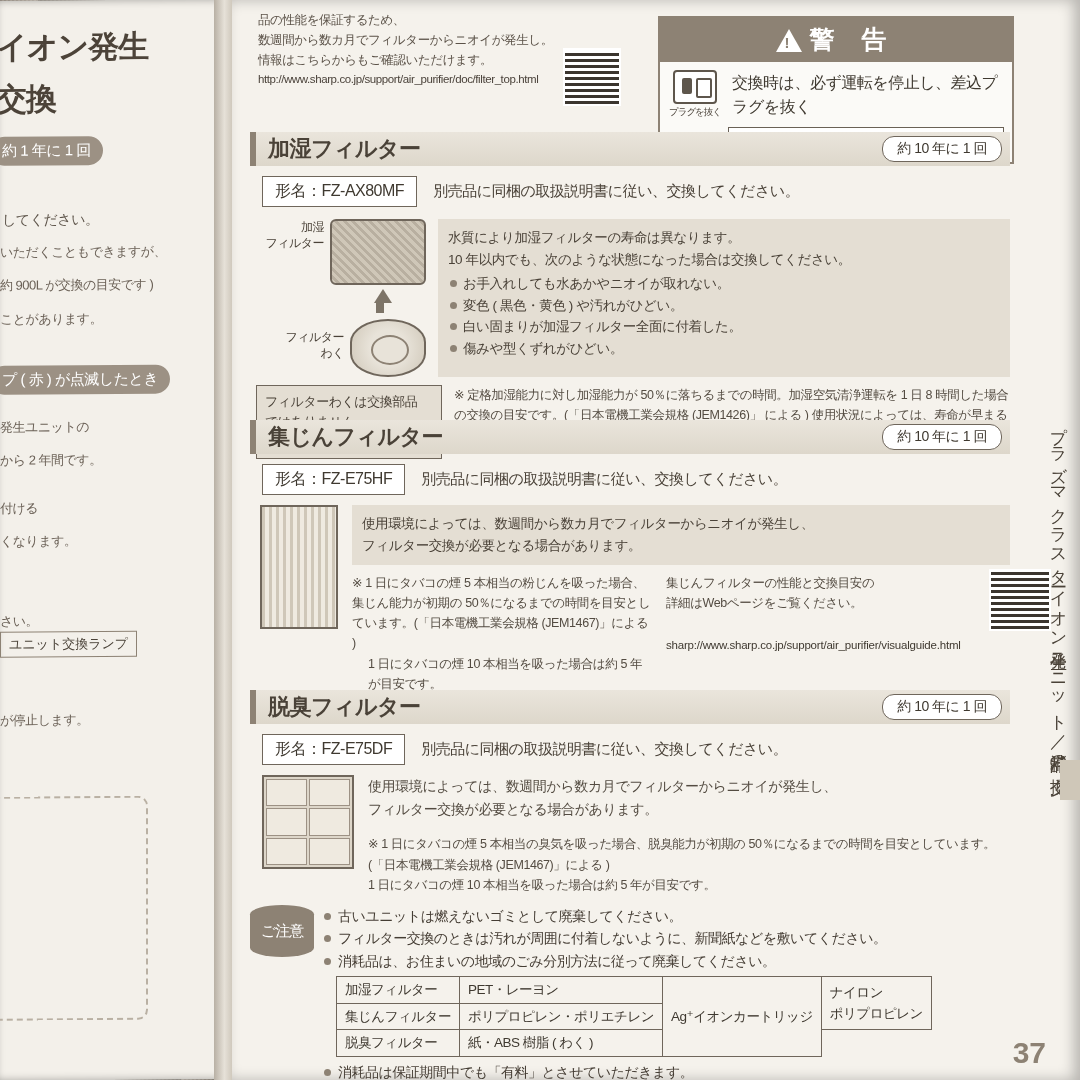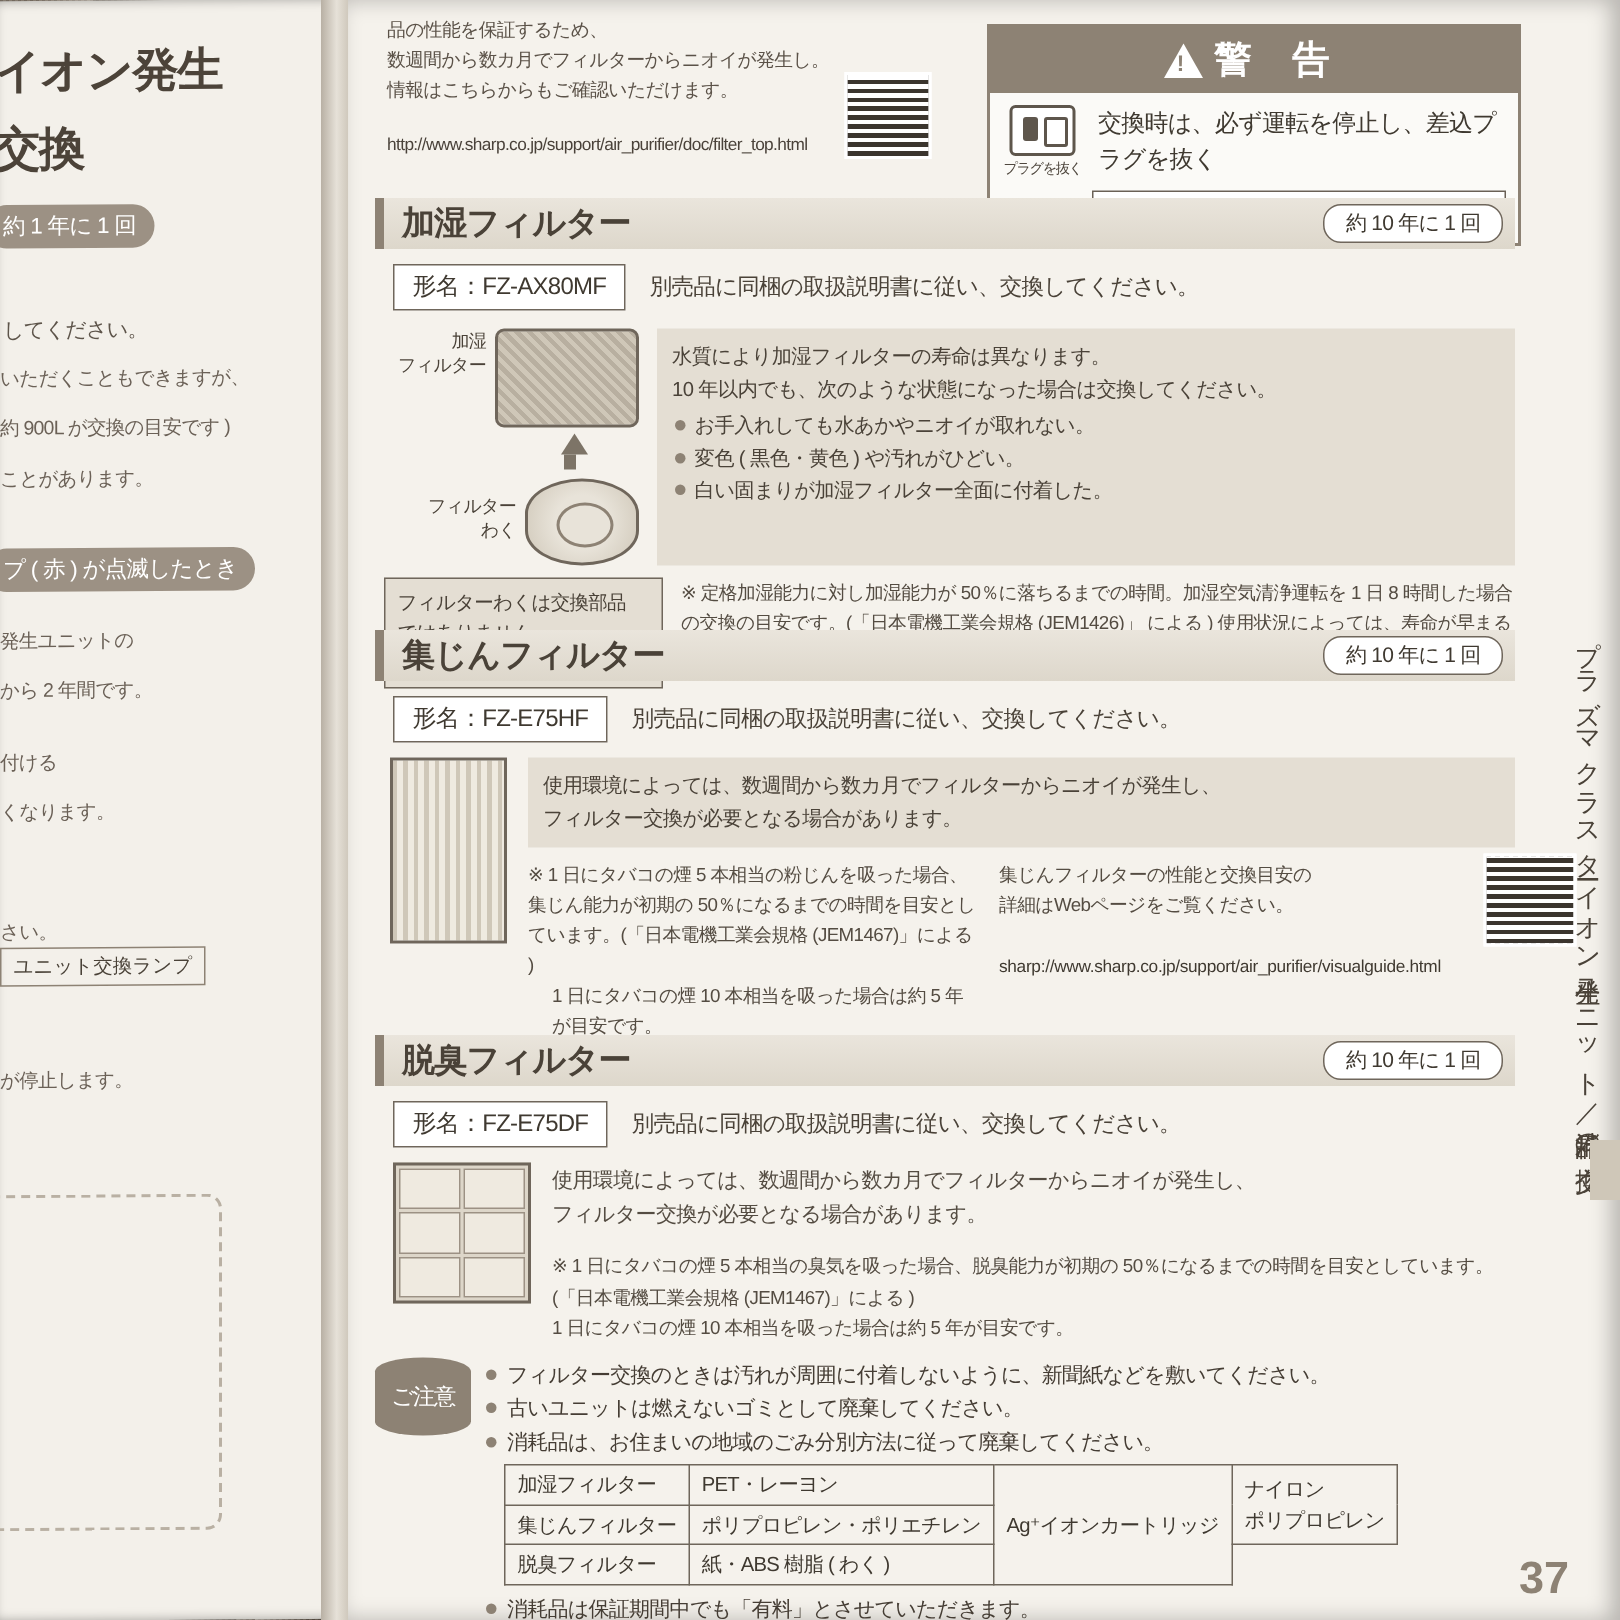--- a/index.html
+++ b/index.html
@@ -48,21 +48,21 @@
   
   #page{
     position:absolute;left:232px;top:0;width:848px;height:1080px;
     background:#f5f2ec;
     box-shadow:-6px 0 14px rgba(0,0,0,.25) inset;
     overflow:hidden;
   }
   .page-body{position:absolute;left:8px;top:0;width:780px;height:1080px;padding:10px 6px 0 8px;}
   
   .intro{font-size:12.5px;color:#5b5248;line-height:1.6;letter-spacing:-.4px;margin-left:10px;width:330px;}
-  .intro .url{font-size:11.5px;color:#4a423a;margin-top:18px;word-break:break-all;}
+  .intro .url{font-size:11.5px;color:#4a423a;margin-top:0;word-break:break-all;}
   .qr{
     position:absolute;left:323px;top:48px;width:54px;height:54px;
     background:
       repeating-linear-gradient(0deg,#3b352e 0 3px,#fff 3px 6px),
       repeating-linear-gradient(90deg,#3b352e 0 3px,rgba(255,255,255,.0) 3px 6px);
     background-color:#fff;border:2px solid #fff;
   }
   
   .warn-box{
     position:absolute;left:418px;top:16px;width:352px;
@@ -263,20 +263,21 @@
             <div class="frame-ring"></div>
           </div>
         </div>
         <div class="panel" style="flex:1;">
           <div>水質により加湿フィルターの寿命は異なります。</div>
           <div>10 年以内でも、次のような状態になった場合は交換してください。</div>
           <ul>
             <li>お手入れしても水あかやニオイが取れない。</li>
             <li>変色 ( 黒色・黄色 ) や汚れがひどい。</li>
             <li>白い固まりが加湿フィルター全面に付着した。</li>
+            <li>傷みや型くずれがひどい。</li>
           </ul>
         </div>
       </div>
 
       <div style="display:flex;gap:12px;margin:8px 0 0 6px;align-items:flex-start;">
         <div class="callout" style="width:168px;white-space:pre-line">フィルターわくは交換部品
 ではありません。
 捨てないでください。</div>
         <div class="note" style="flex:1">※ 定格加湿能力に対し加湿能力が 50％に落ちるまでの時間。加湿空気清浄運転を 1 日 8 時間した場合の交換の目安です。(「日本電機工業会規格 (JEM1426)」 による ) 使用状況によっては、寿命が早まることがあります。定期的にフィルターのお手入れが必要です。</div>
       </div>
@@ -337,22 +338,22 @@
           <div class="note" style="margin-top:14px">※ 1 日にタバコの煙 5 本相当の臭気を吸った場合、脱臭能力が初期の 50％になるまでの時間を目安としています。(「日本電機工業会規格 (JEM1467)」による )</div>
           <div class="note hang">1 日にタバコの煙 10 本相当を吸った場合は約 5 年が目安です。</div>
         </div>
       </div>
     </div>
 
     <div class="caution">
       <div class="caution-tag">ご注意</div>
       <div class="caution-body">
         <ul style="margin:0;padding:0">
+          <li>古いユニットは燃えないゴミとして廃棄してください。</li>
           <li>フィルター交換のときは汚れが周囲に付着しないように、新聞紙などを敷いてください。</li>
-          <li>古いユニットは燃えないゴミとして廃棄してください。</li>
           <li>消耗品は、お住まいの地域のごみ分別方法に従って廃棄してください。</li>
         </ul>
         <table class="mat">
           <tbody>
               <tr>
             <td>加湿フィルター</td>
             <td>PET・レーヨン</td>
             <td rowspan="3">Ag⁺イオンカートリッジ</td>
             <td rowspan="2">
               <div>ナイロン</div>

